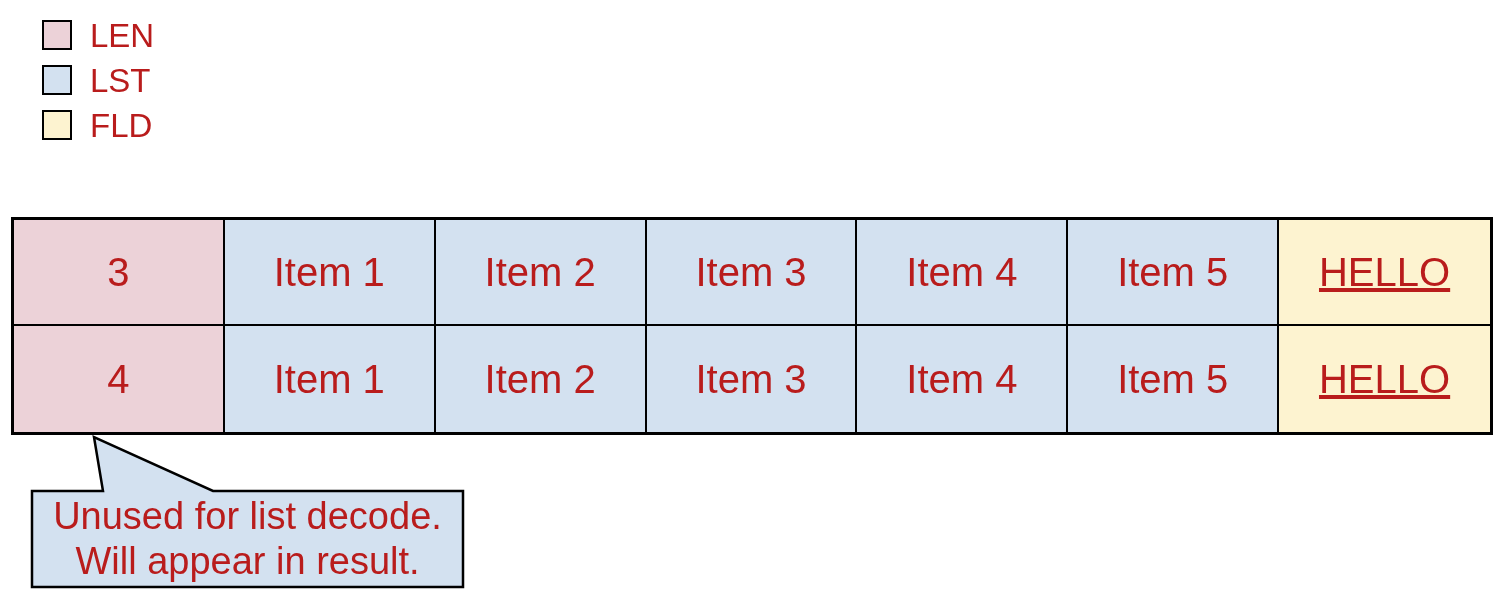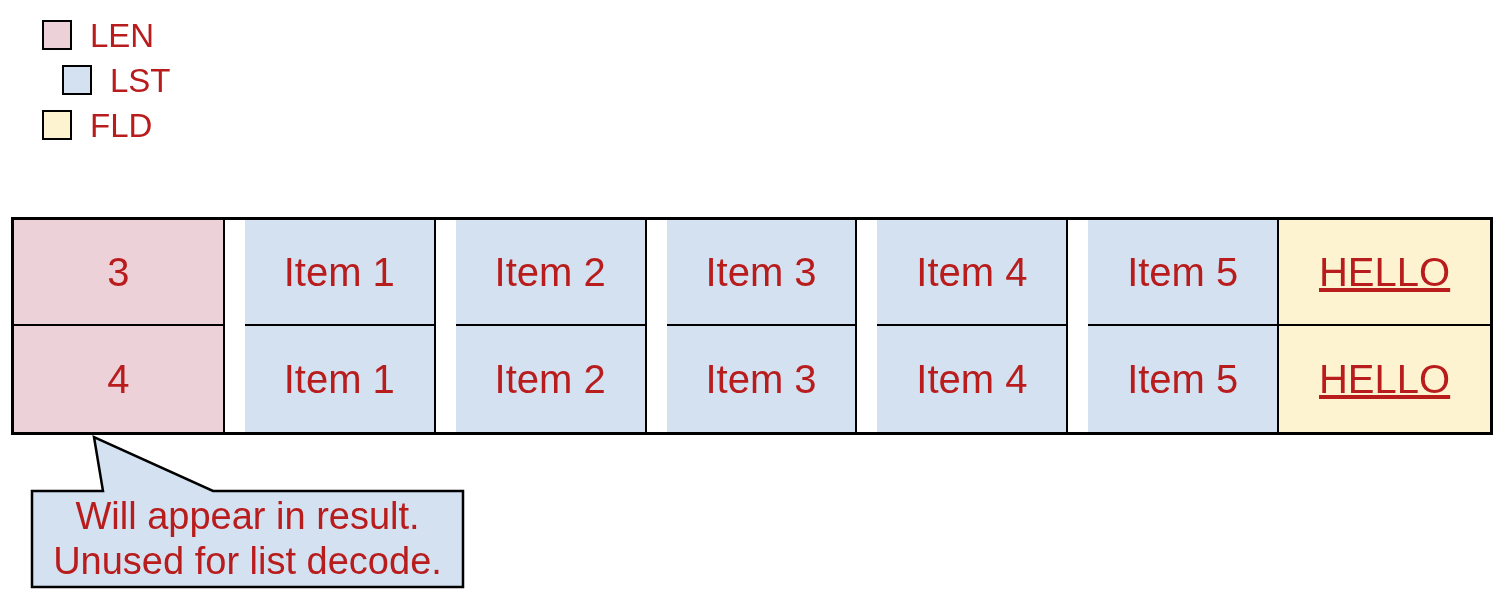--- a/index.html
+++ b/index.html
@@ -59,21 +59,21 @@
     display: flex;
     align-items: center;
     justify-content: center;
     font-size: 40px;
     white-space: nowrap;
   }
   .cell:nth-child(7n) { border-right: none; text-decoration: underline; }
   .cell:nth-child(n+8) { border-bottom: none; }
 
   .type-len { background: var(--color-len, #ecd2d8); }
-  .type-lst { background: var(--color-lst, #d3e1f0); margin-left: 20px; }
+  .type-lst { background: var(--color-lst, #d3e1f0); }
   .type-fld { background: var(--color-fld, #fdf3d0); }
 
   
   .callout-svg {
     position: absolute;
     left: 28px;
     top: 428px;
     width: 445px;
     height: 168px;
   }
@@ -134,17 +134,17 @@
     <div class="cell type-lst">Item 3</div>
     <div class="cell type-lst">Item 4</div>
     <div class="cell type-lst">Item 5</div>
     <div class="cell type-fld">HELLO</div>
   </div>
 
   <svg class="callout-svg" viewBox="0 0 445 168" aria-hidden="true">
     <path class="callout-shape" d="M 4 63 L 75 63 L 66 9 L 185 63 L 435 63 L 435 159 L 4 159 Z"></path>
   </svg>
   <div class="callout-text">
+    <span>Unused for list decode.</span>
     <span>Will appear in result.</span>
-    <span>Unused for list decode.</span>
   </div>
 
 </div>
 
 </body></html>

